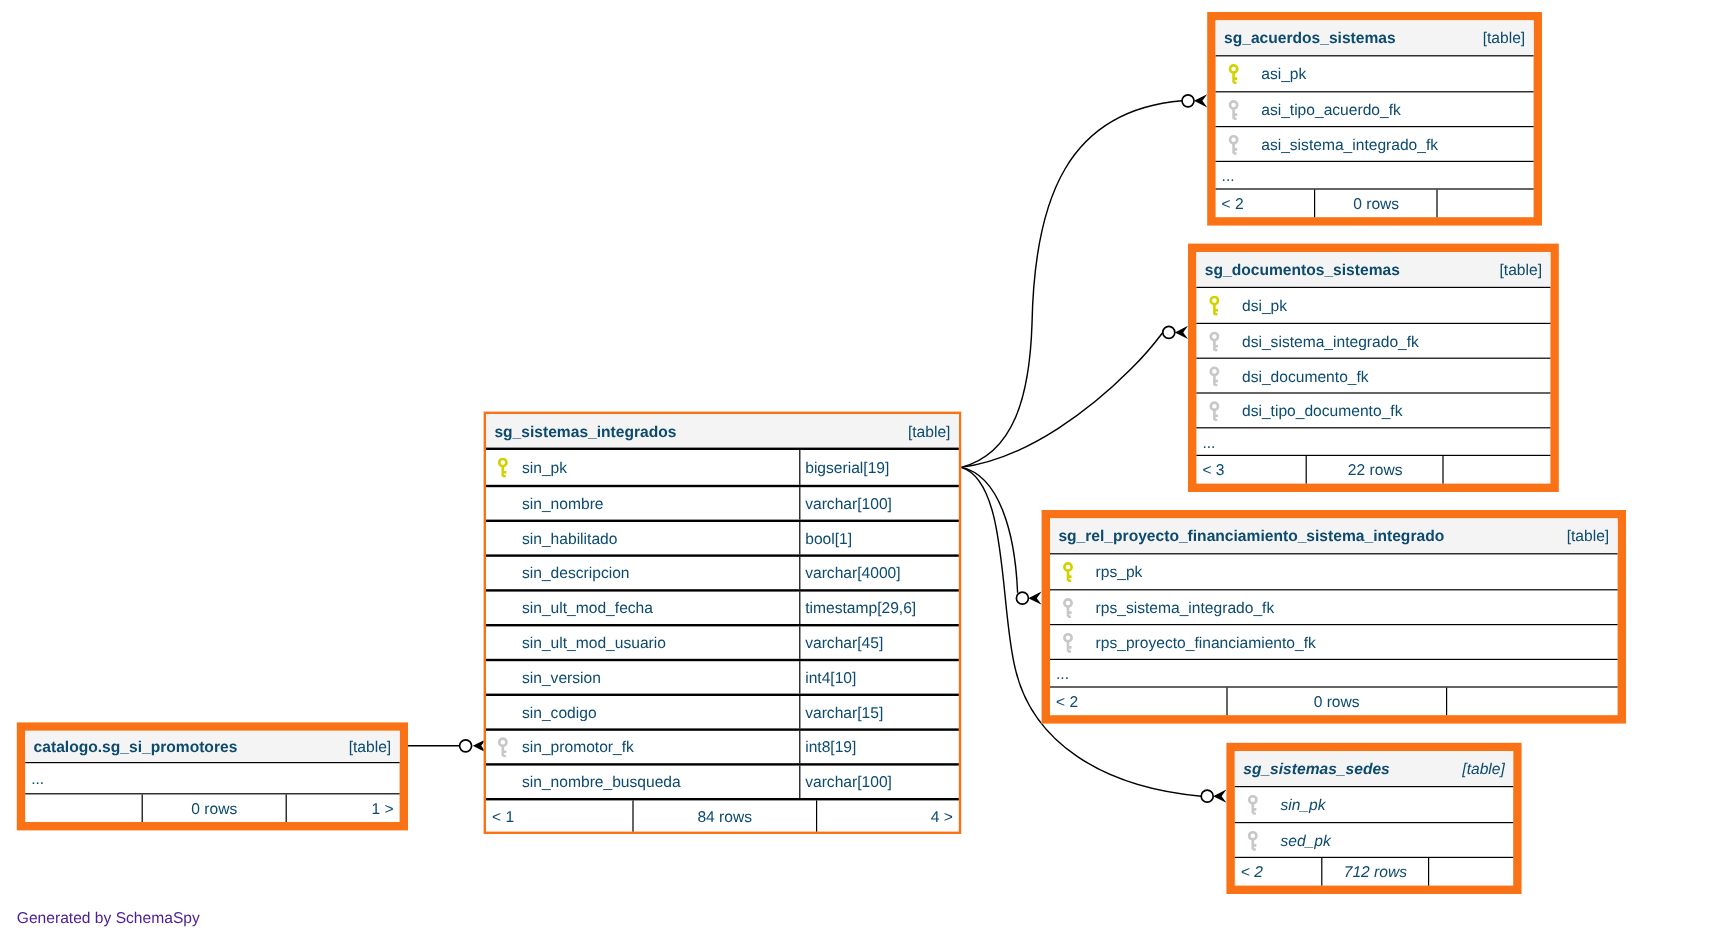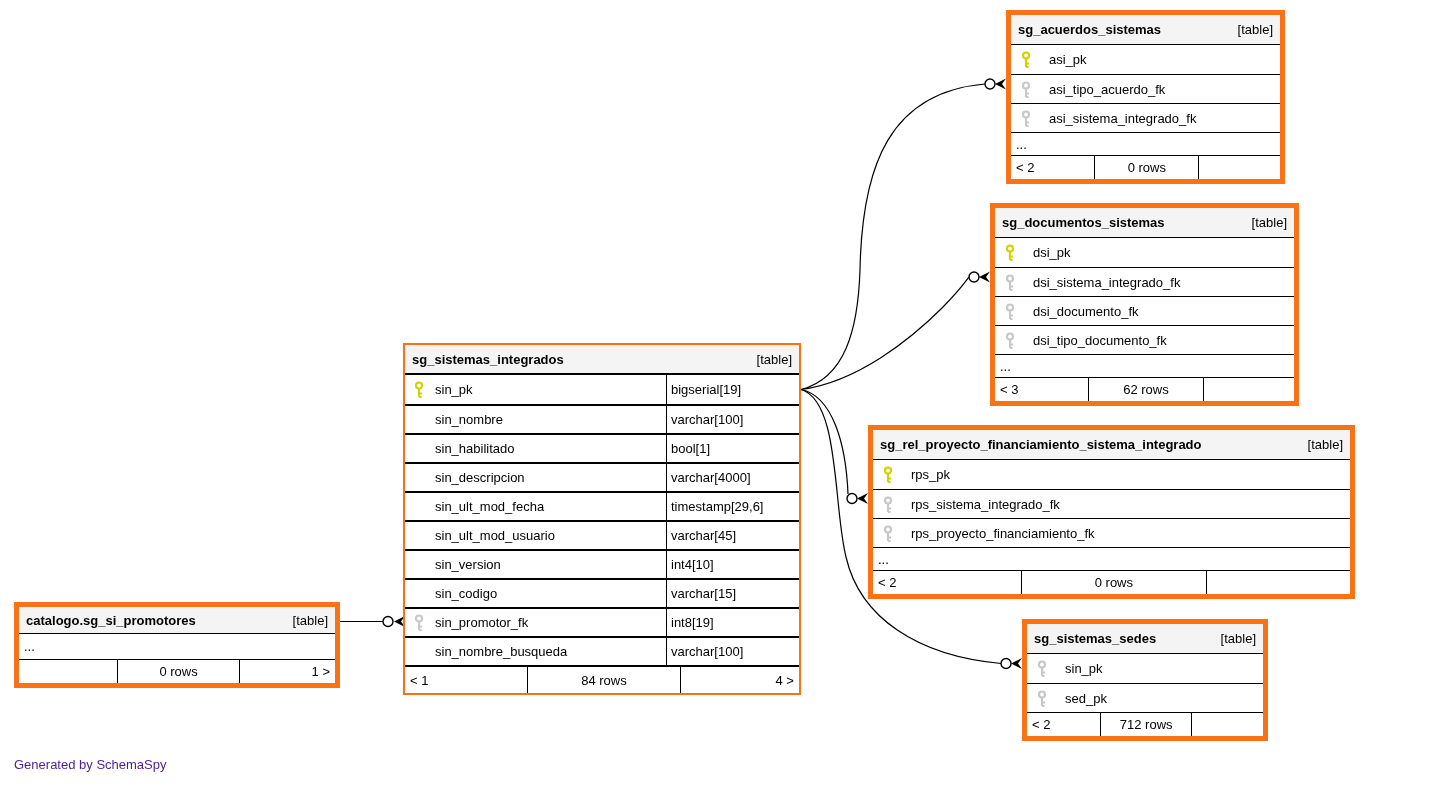--- a/index.html
+++ b/index.html
@@ -1,21 +1,21 @@
 <!DOCTYPE html>
 <html><head>
 <meta charset="utf-8">
 <style>
   * { box-sizing: border-box; margin: 0; padding: 0; }
   body { background: #ffffff; font-family: "Liberation Sans", "DejaVu Sans", sans-serif; }
   .canvas { position: relative; width: 1441px; height: 787px; background: #ffffff; overflow: hidden; }
 
   .lines { position: absolute; left: 0; top: 0; width: 1441px; height: 787px; pointer-events: none; }
 
-  .dbtable { position: absolute; background: #ffffff; border: 5px solid #f97316; font-size: 13px; color: #000000; }
+  .dbtable { position: absolute; background: #ffffff; border: 7px solid #f97316; font-size: 13px; color: #0c4a6e; }
   .dbtable.emphasis { border-width: 2px; }
 
   .thead { height: 30px; background: #f4f4f4; border-bottom: 1px solid #000;
            display: flex; align-items: center; justify-content: space-between; padding: 0 7px; }
   .emphasis .thead { border-bottom-width: 2px; }
   .tname { font-weight: bold; }
   .ttag  { font-weight: normal; }
 
   .trow { height: 29px; display: flex; align-items: center; }
   .trow + .trow { border-top: 1px solid #000; }
@@ -154,21 +154,21 @@
           <svg class="keyicon" width="12" height="17" viewBox="0 0 12 17">
             <circle cx="6" cy="4.5" r="3" fill="#fff" stroke="currentColor" stroke-width="2.2"></circle>
             <path d="M6 7.5 V16 M6 12.5 H9 M6 16 H8.5" stroke="currentColor" stroke-width="2.2" fill="none"></path>
           </svg>
         </span>
       <span class="cname">dsi_tipo_documento_fk</span>
     </div>
     <div class="dots">...</div>
     <div class="tfoot">
       <span class="fl">&lt; 3</span>
-      <span class="fc">62 rows</span>
+      <span class="fc">22 rows</span>
       <span class="fr"></span>
     </div>
   </div>
 
   <div class="dbtable" style="left:868px; top:425px; width:487px;">
     <div class="thead">
       <span class="tname">sg_rel_proyecto_financiamiento_sistema_integrado</span>
       <span class="ttag">[table]</span>
     </div>
     <div class="trow">
@@ -199,21 +199,21 @@
       <span class="cname">rps_proyecto_financiamiento_fk</span>
     </div>
     <div class="dots">...</div>
     <div class="tfoot">
       <span class="fl">&lt; 2</span>
       <span class="fc">0 rows</span>
       <span class="fr"></span>
     </div>
   </div>
 
-  <div class="dbtable" style="left:1022px; top:619px; width:246px;">
+  <div class="dbtable" style="left:1022px; top:619px; width:246px;font-style:italic;">
     <div class="thead">
       <span class="tname">sg_sistemas_sedes</span>
       <span class="ttag">[table]</span>
     </div>
     <div class="trow">
       <span class="kcell fk">
           <svg class="keyicon" width="12" height="17" viewBox="0 0 12 17">
             <circle cx="6" cy="4.5" r="3" fill="#fff" stroke="currentColor" stroke-width="2.2"></circle>
             <path d="M6 7.5 V16 M6 12.5 H9 M6 16 H8.5" stroke="currentColor" stroke-width="2.2" fill="none"></path>
           </svg>

